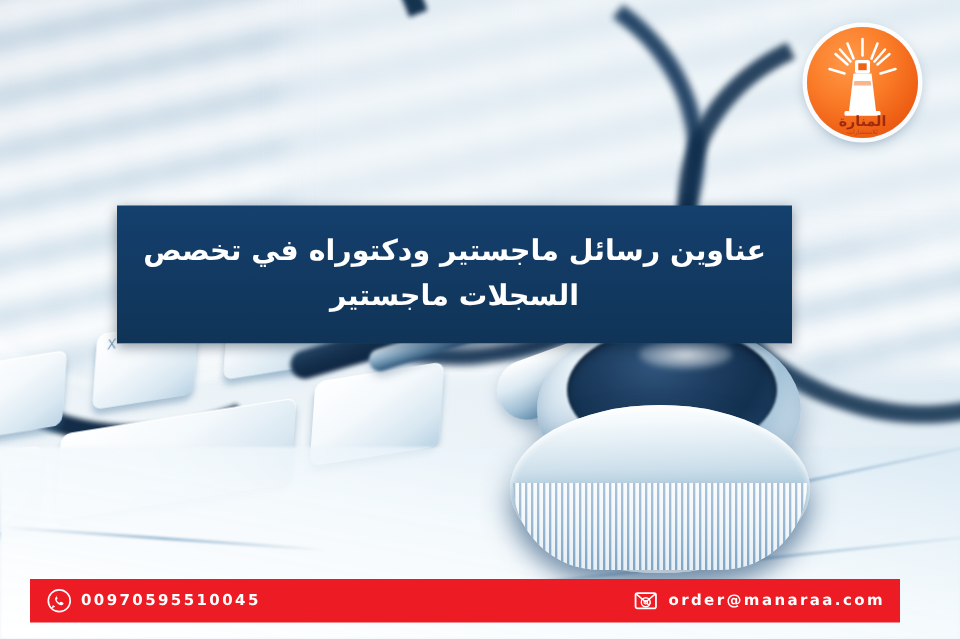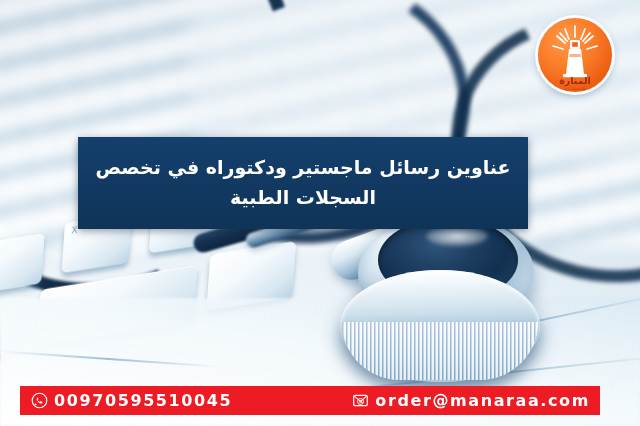--- a/index.html
+++ b/index.html
@@ -334,21 +334,21 @@
     box-sizing: border-box;
     direction: ltr;
   }
   .citem {
     display: flex;
     align-items: center;
     gap: 6px;
   }
   .citem .ctext {
     color: #ffffff;
-    font-size: 16px;
+    font-size: 10px;
     font-weight: bold;
     letter-spacing: 1.6px;
     white-space: nowrap;
     font-family: "DejaVu Sans", "Liberation Sans", sans-serif;
   }
   .citem .cicon {
     display: flex;
     align-items: center;
     justify-content: center;
     width: 18px;
@@ -426,21 +426,21 @@
       <rect x="25" y="56" width="24" height="3.2" rx="1" fill="#ffffff"></rect>
       <g fill="#9e2a12" font-family="DejaVu Sans, sans-serif" text-anchor="middle">
         <text x="37" y="66" font-size="9.5" font-weight="bold">المنارة</text>
       </g>
       <text x="37" y="71.5" fill="#b8431f" font-family="DejaVu Sans, sans-serif" font-size="4.2" text-anchor="middle">للاستشارات</text>
     </svg>
   </div>
 
   <div class="headline">
     <div class="line">عناوين رسائل ماجستير ودكتوراه في تخصص</div>
-    <div class="line">السجلات الطبية</div>
+    <div class="line">السجلات ماجستير</div>
   </div>
 
   <div class="contactbar">
 
     <div class="citem">
       <span class="cicon">
         <svg width="17" height="17" viewBox="0 0 24 24">
           <circle cx="12" cy="12" r="10.3" fill="none" stroke="#ffffff" stroke-width="1.6"></circle>
           <path d="M8.6 7.4c.45-.1.8.0 1.0.45l.75 1.7c.16.36.08.6-.16.85l-.5.5c-.2.2-.22.4-.1.62.5.95 1.35 1.8 2.35 2.3.23.12.44.08.62-.12l.52-.55c.24-.25.5-.3.83-.15l1.7.78c.4.18.5.5.42.9-.2 1.05-1.15 1.6-2.25 1.45-2.6-.35-5.3-3.0-5.7-5.6-.17-1.1.4-2.0 1.5-2.13z" fill="#ffffff"></path>
           <path d="M4.6 19.4l1.5-3.4 2.1 1.6-3.6 1.8z" fill="#ffffff"></path>

